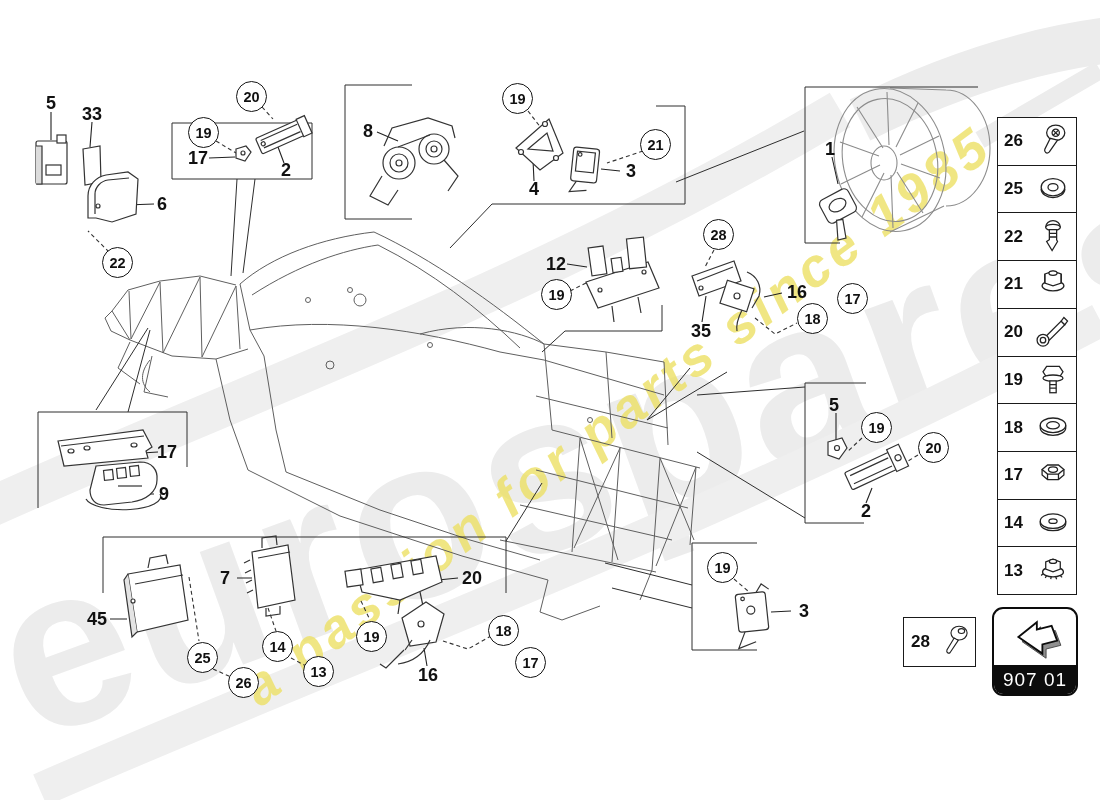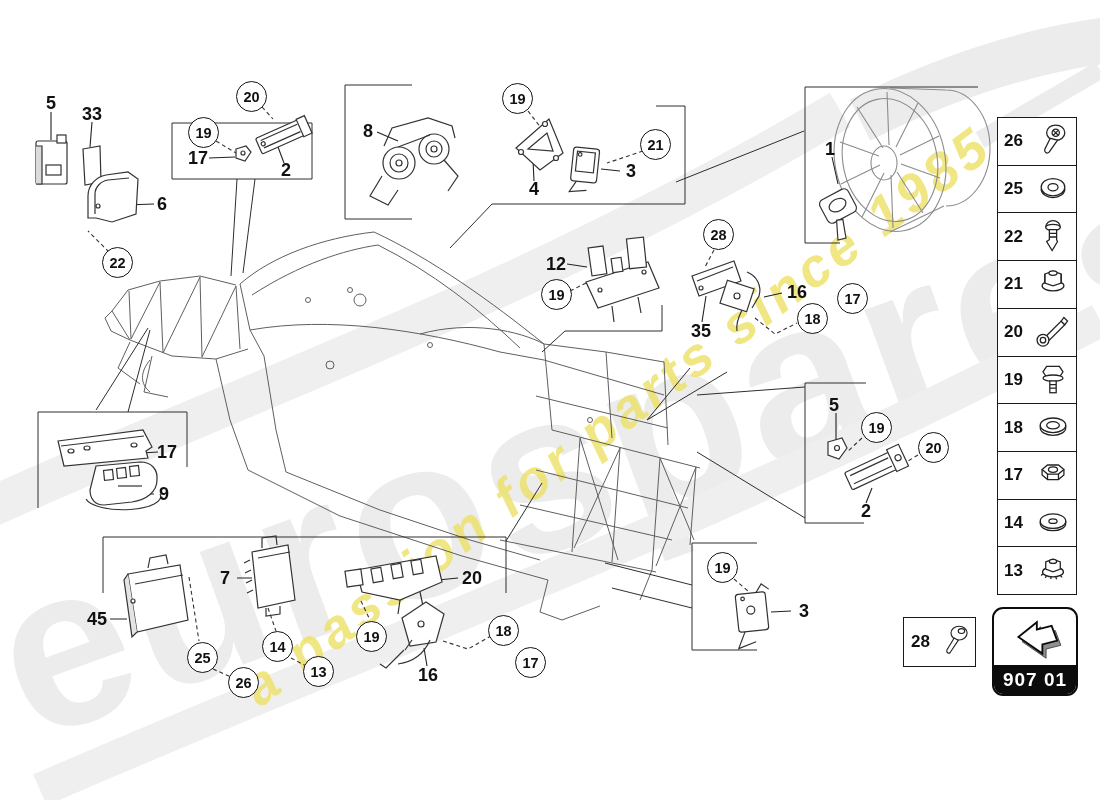--- a/index.html
+++ b/index.html
@@ -34,21 +34,21 @@
   
   .screwbox{position:absolute;left:903px;top:617px;width:73px;height:50px;background:#fff;
       border:1.6px solid #1a1a1a;z-index:6;box-sizing:border-box;display:flex;align-items:center;}
   .screwbox .snum{margin-left:7px;}
   .screwbox .sicon{width:36px;height:42px;margin-right:2px;}
   
   .groupbox{position:absolute;left:992px;top:607px;width:86px;height:89px;background:#fff;
       border:2.4px solid #0c0c0c;border-radius:11px;z-index:6;box-sizing:border-box;
       overflow:hidden;display:flex;flex-direction:column;}
   .groupbox .arrowarea{flex:1;display:flex;align-items:center;justify-content:center;}
-  .groupbox .band{height:29px;background:#0c0c0c;color:#fff;font-weight:bold;font-size:19px;
+  .groupbox .band{height:29px;background:#0c0c0c;color:#fff;font-weight:normal;font-size:19px;
       display:flex;align-items:center;justify-content:center;letter-spacing:1px;}
 </style>
 </head>
 <body>
 
 <div class="stage">
 
   <div class="brand">eurospares</div>
   <svg class="swoosh" width="1100" height="800">
     <path d="M-60,530 C220,400 520,300 840,110" stroke="#efefef" stroke-width="40" fill="none"></path>

